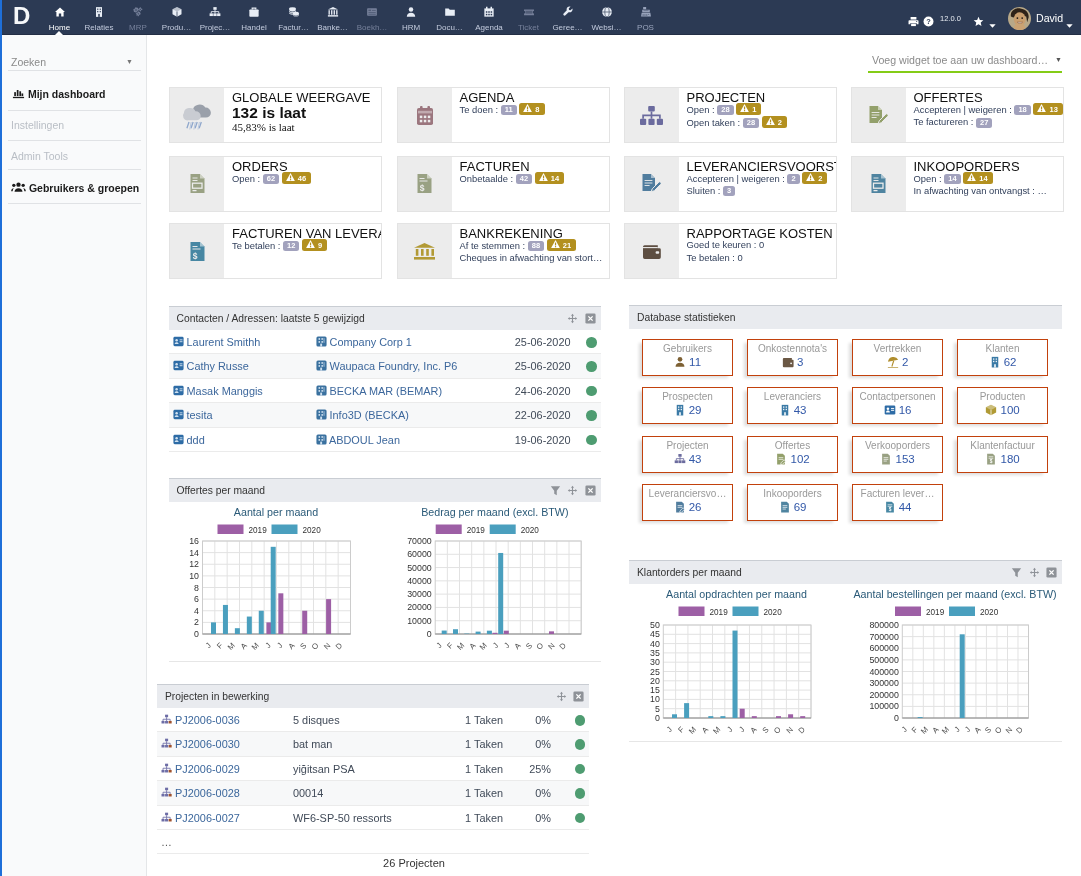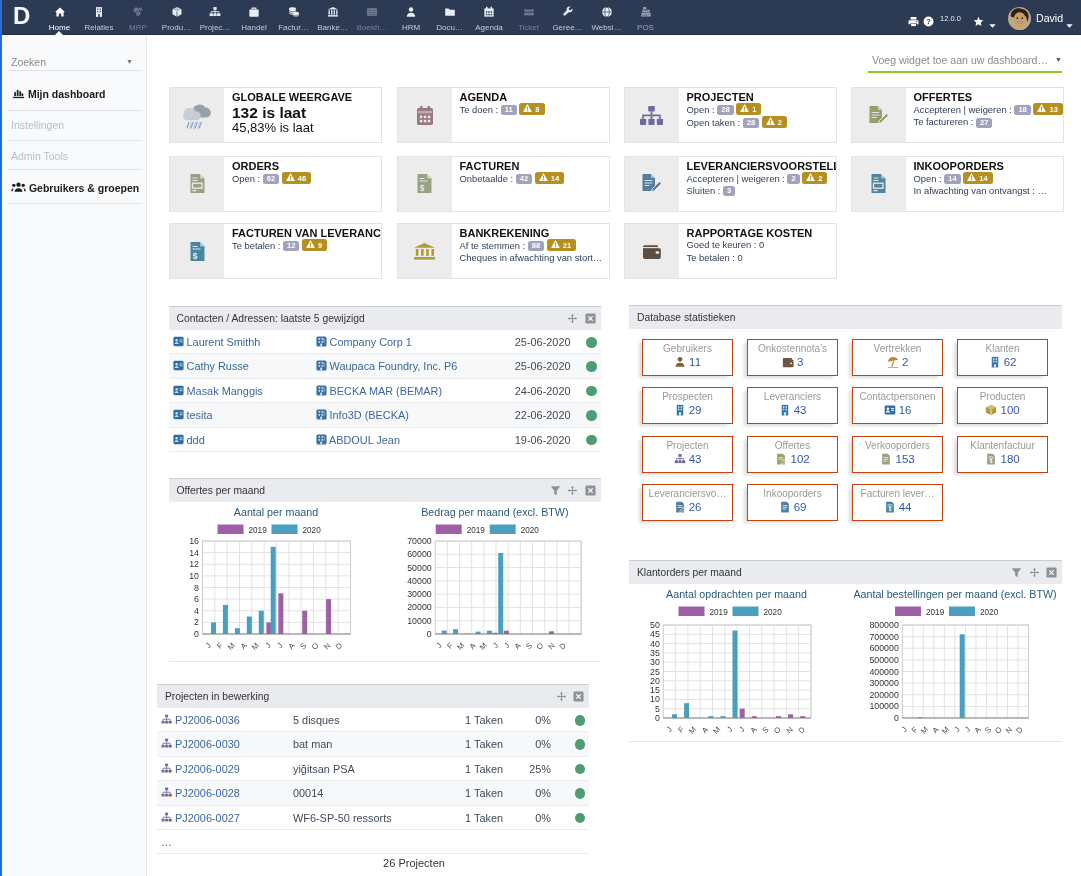--- a/index.html
+++ b/index.html
@@ -20,24 +20,24 @@
   border-left:2px solid #1e6fd9; border-right:1px solid #e4e6e8; }
 .sep { position:absolute; left:6px; width:133px; border-top:1px solid #e0e2e5; }
 .sbt { position:absolute; white-space:nowrap; }
 #content { position:absolute; left:148px; top:37px; width:933px; height:839px; background:#fff; }
 #addwidget { position:absolute; left:720px; top:17px; width:194px; border-bottom:2px solid #84cc16;
   color:#8a8a8a; font-size:10.6px; padding:0 0 5px 4px; white-space:nowrap; }
 #addwidget .car { float:right; color:#555; font-size:7px; margin-top:2px; }
 .kpi { position:absolute; width:213px; height:56px; background:#fff; border:1px solid #e3e3e3; display:flex; }
 .kico { width:54px; height:54px; background:#ececec; display:flex; align-items:center; justify-content:center; flex:none; }
 .kbody { padding:4px 0 0 8px; overflow:hidden; white-space:nowrap; }
-.kt { font-size:11px; font-weight:bold; color:#111; line-height:11px; }
+.kt { font-size:13px; font-weight:normal; color:#111; line-height:11px; }
 .bl { font-size:9.4px; color:#33415c; line-height:12.8px; white-space:nowrap; }
 .kbig { font-size:15.5px; font-weight:bold; color:#111; line-height:19px; }
-.ksm { font-size:13px; color:#111; line-height:11px; }
+.ksm { font-size:11px; color:#111; line-height:11px;font-family:Liberation Serif, serif; }
 .bg { display:inline-block; background:#a2a2bd; color:#fff; font-size:7.5px; font-weight:bold;
   line-height:8px; border-radius:2.5px; padding:1px 4px; vertical-align:0.5px; }
 .bw { display:inline-block; background:#b3901f; color:#fff; font-size:7.5px; font-weight:bold;
   line-height:8px; border-radius:2.5px; padding:1px 5px 1px 4px; vertical-align:0.5px; }
 .bw svg { margin-right:1px; }
 .panel { position:absolute; background:#fff; }
 .phead { height:24px; background:#e9ebef; border-top:1px solid #c9cdd3; font-size:10.3px; color:#333;
   line-height:23px; padding:0 8px; }
 .phead .tools { float:right; margin-top:6px; margin-right:-3px; display:flex; gap:6.5px; }
 .trow { position:relative; height:24.4px; line-height:24.4px; font-size:10.9px; border-bottom:1px solid #ebebeb; }

